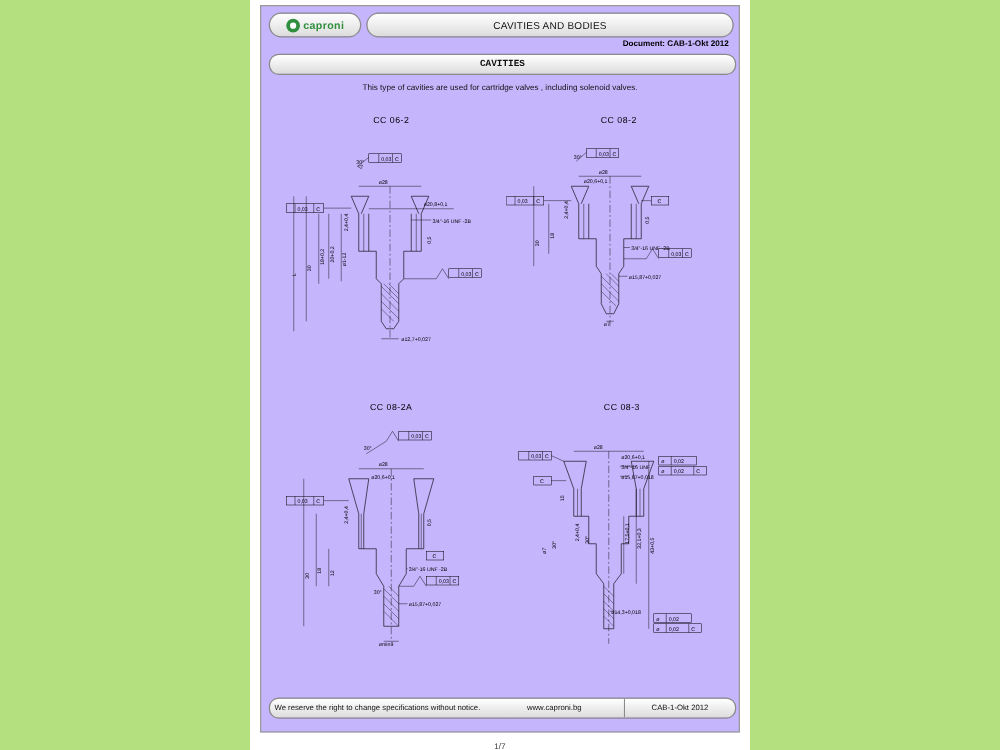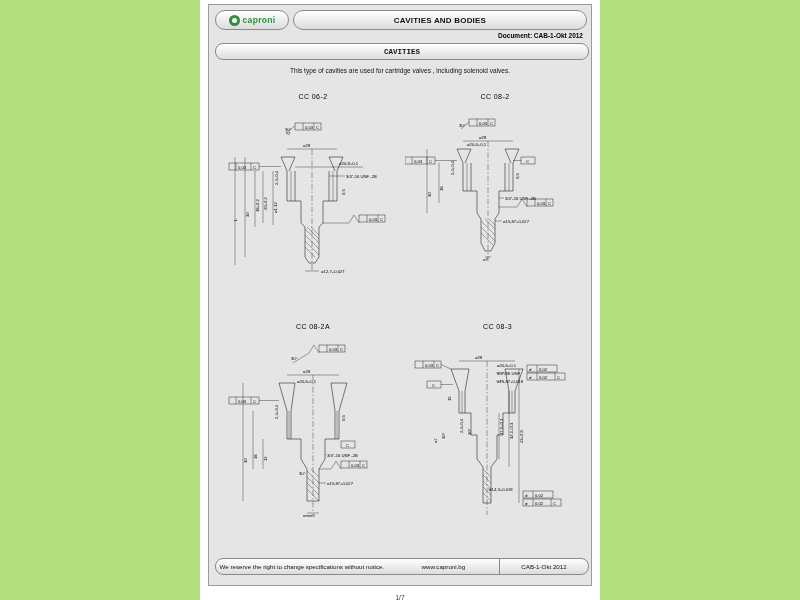--- a/index.html
+++ b/index.html
@@ -20,21 +20,21 @@
     height: 600px;
     background: #ffffff;
   }
   .inner {
     position: absolute;
     left: 8px;
     top: 4px;
     width: 384px;
     height: 582px;
     border: 1px solid #9a9a9a;
-    background: #e5e5e5;
+    background: #c4b5fd;
     box-sizing: border-box;
   }
   
   .hdr {
     position: absolute;
     left: 6px;
     top: 5px;
     width: 372px;
     height: 20px;
     display: flex;
@@ -73,21 +73,21 @@
   .hdr-title {
     flex: 1;
     margin-left: 4px;
     border: 1px solid #8a8a8a;
     border-radius: 10px;
     background: linear-gradient(#ffffff, #dcdcdc);
     display: flex;
     align-items: center;
     justify-content: center;
     font-size: 8px;
-    font-weight: bold;
+    font-weight: normal;
     color: #111;
     letter-spacing: .2px;
   }
   .doc-line {
     position: absolute;
     right: 8px;
     top: 27px;
     font-size: 6.5px;
     font-weight: bold;
     color: #000;

